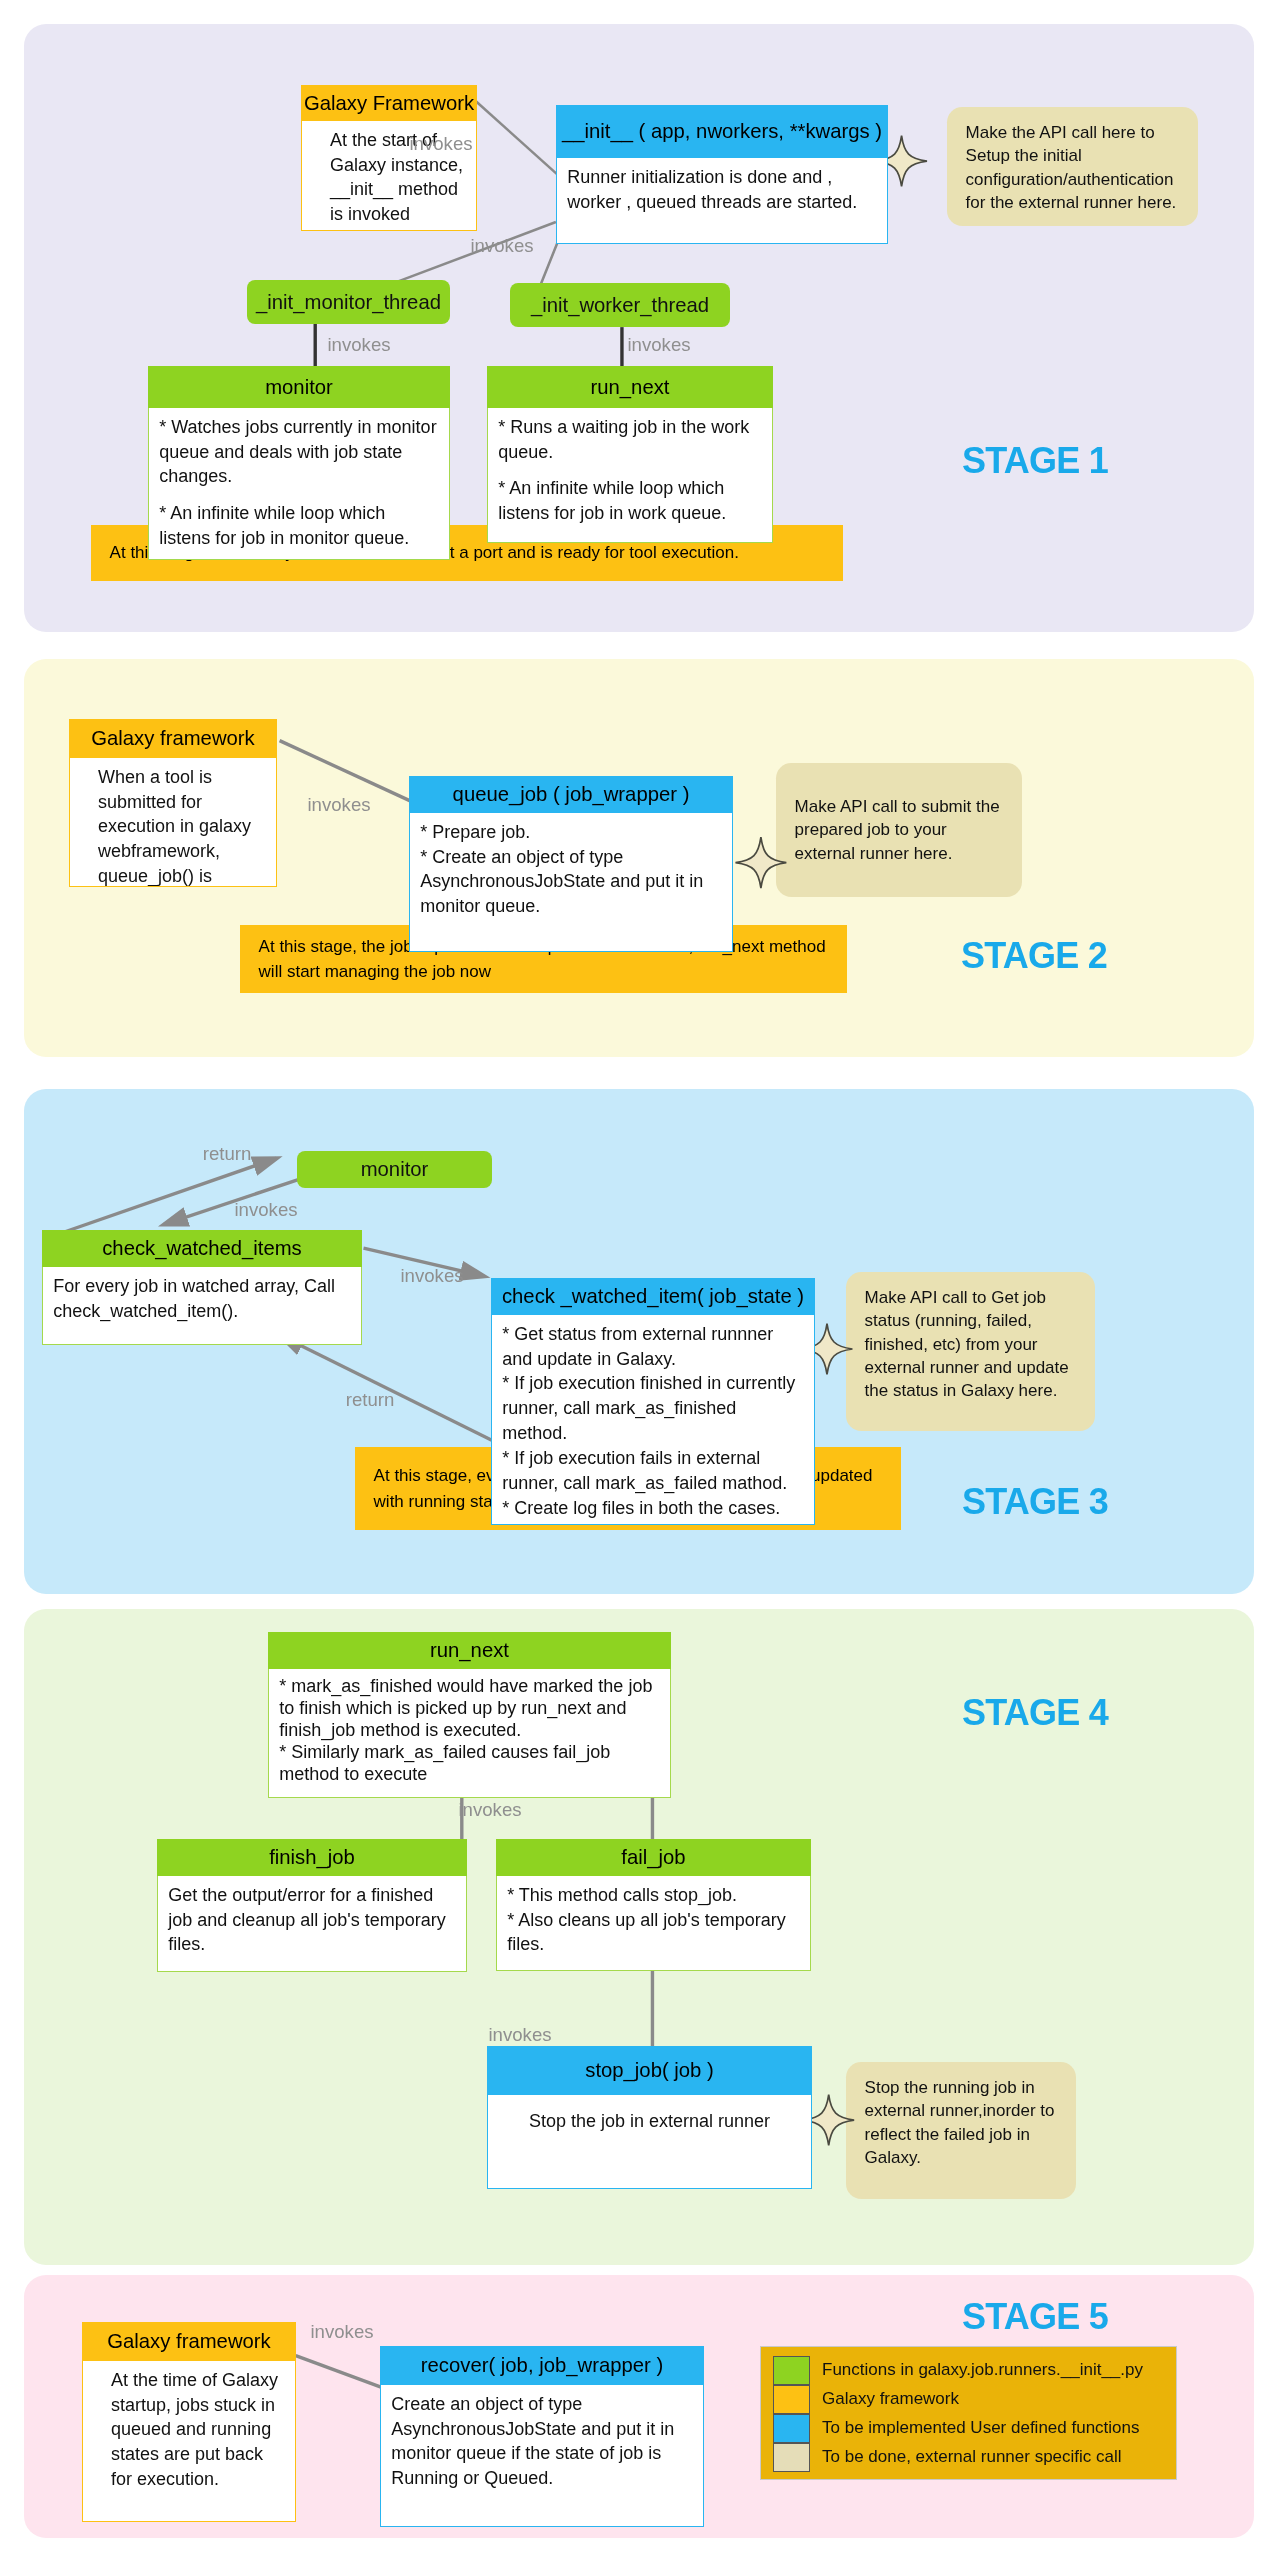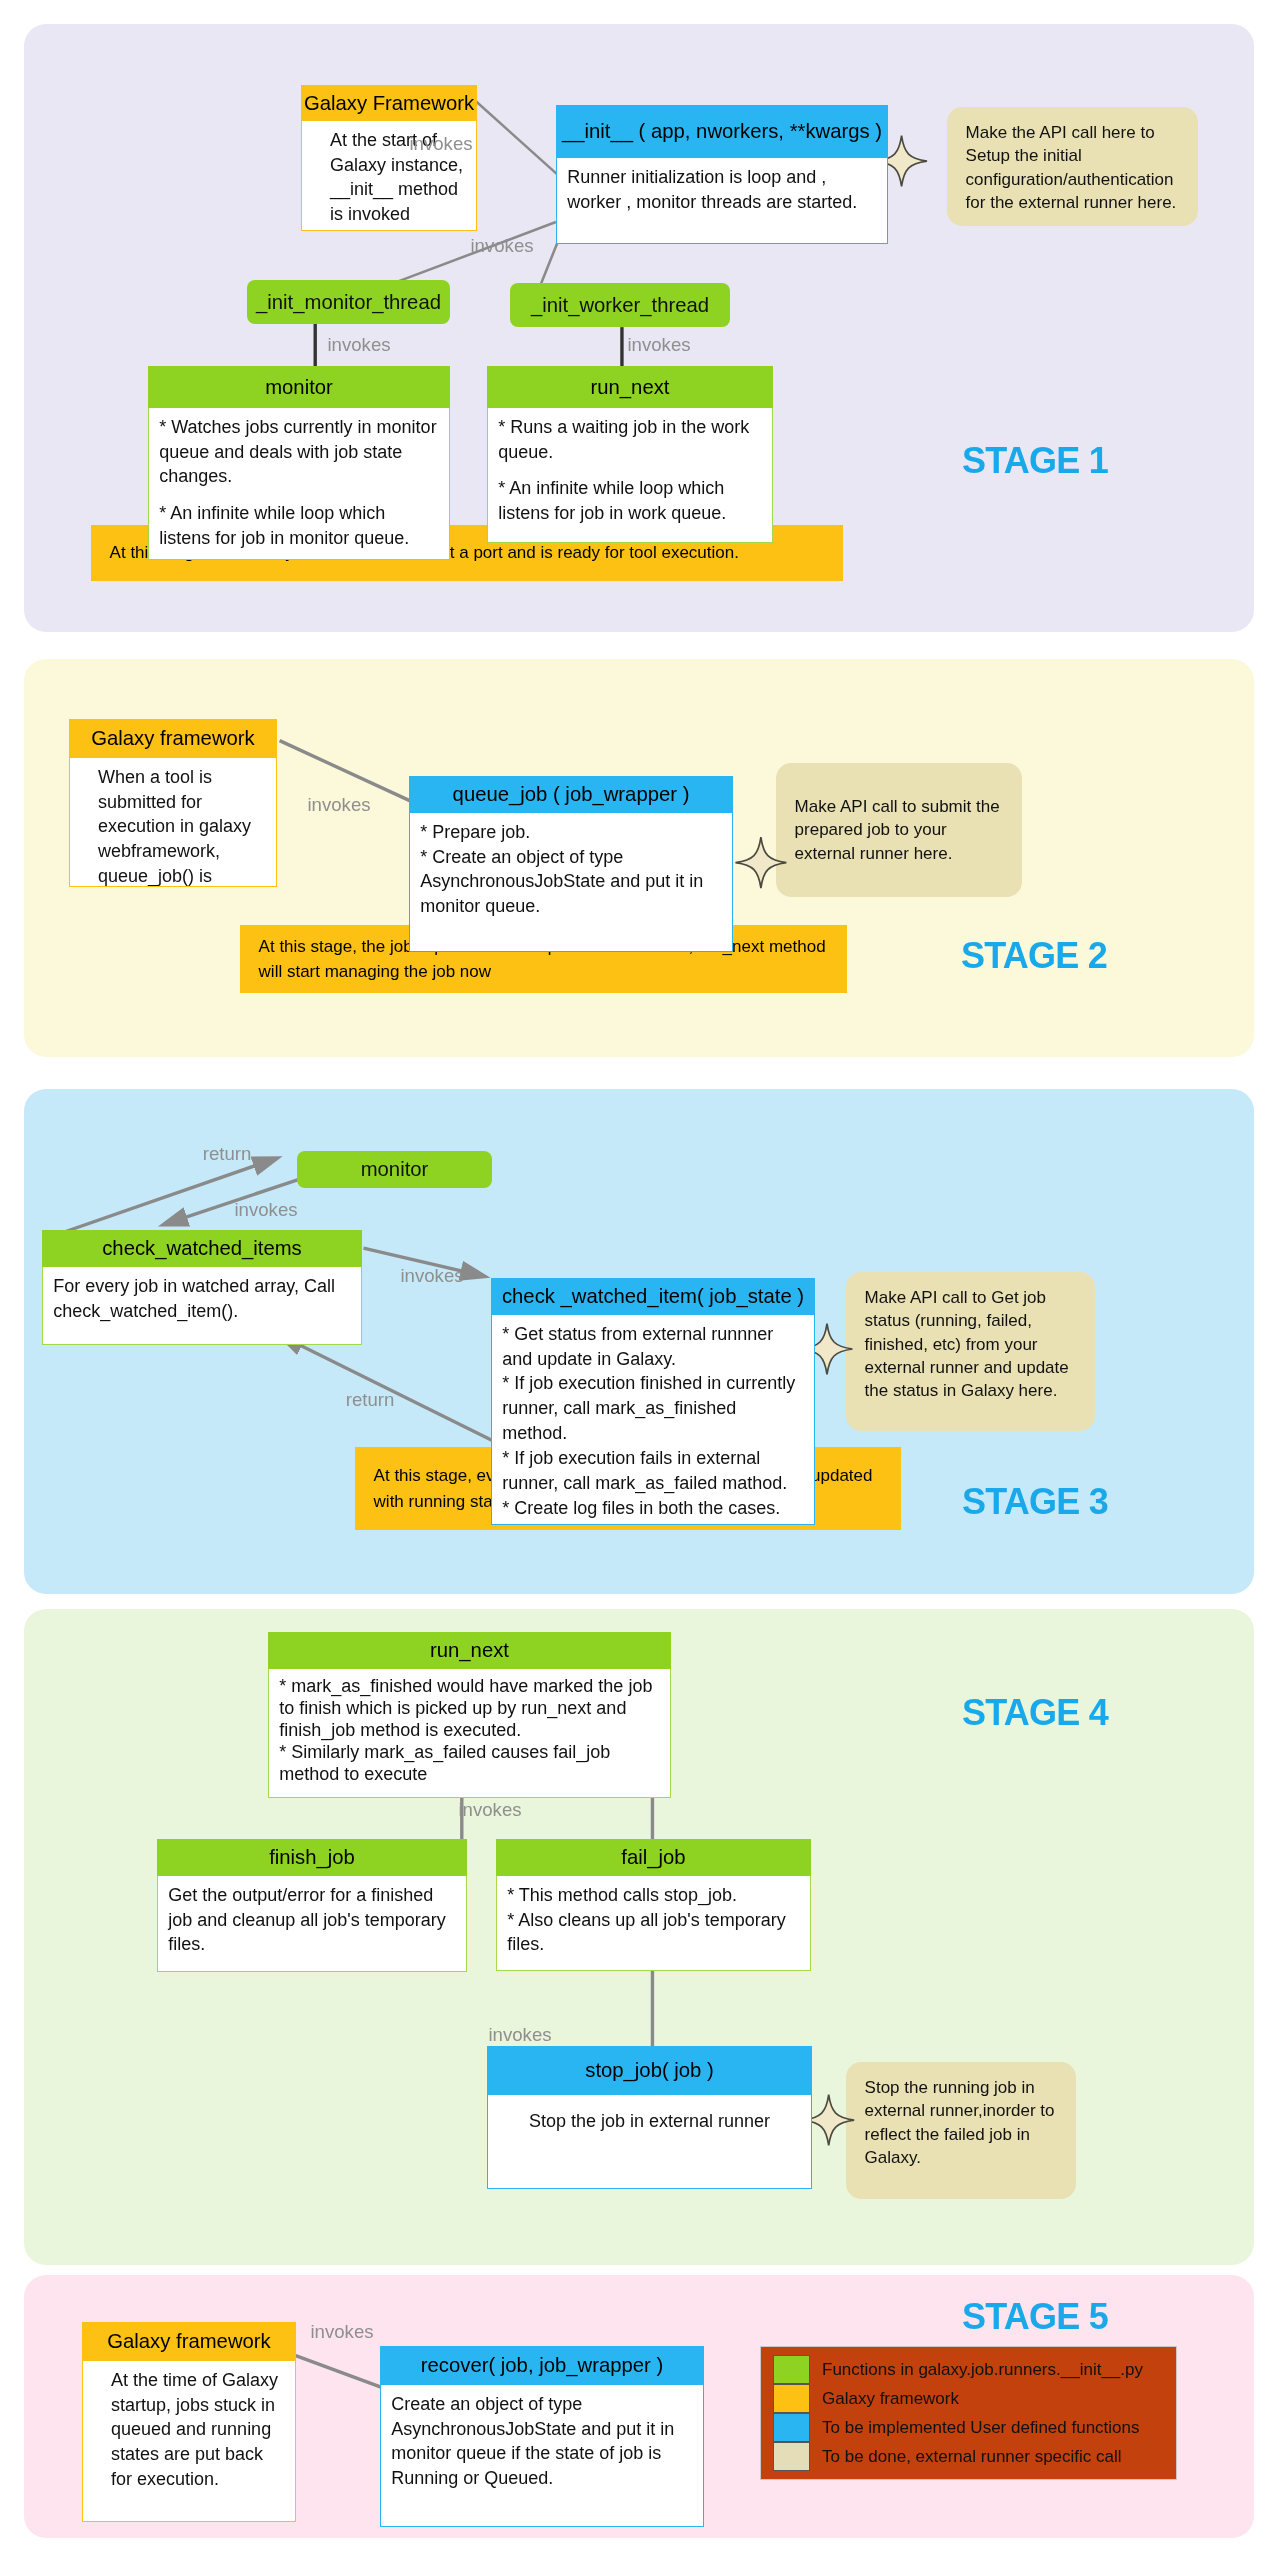--- a/index.html
+++ b/index.html
@@ -16,21 +16,21 @@
   .orangeh{background:#FDC113;}
   .fbody{background:#fff;font-size:18px;line-height:1.38;padding:6.8px 10.2px;overflow:hidden;}
   .b-green{border:1.7px solid #a5d94c;border-top:none;}
   .b-blue{border:1.7px solid #29B5F1;border-top:none;}
   .b-orange{border:1.7px solid #FDC113;border-top:none;padding-left:28px;}
   .tight{line-height:1.22;}
   .centerbody{text-align:center;padding-top:13.6px;}
   .gbar{display:flex;align-items:center;justify-content:center;background:#8ED321;font-size:20.3px;z-index:4;border-radius:8px;}
   .clabel{z-index:5;color:#8f8f8f;font-size:18.6px;transform:translate(-50%,-50%);white-space:nowrap;}
   .stageLabel{z-index:5;color:#19A9EA;font-weight:bold;font-size:36px;letter-spacing:-0.8px;transform:translate(-50%,-50%);white-space:nowrap;}
-  .legend{background:#c2410c;border:1.7px solid #c9c9c9;z-index:4;padding:8.5px 12px;display:flex;flex-direction:column;justify-content:center;}
+  .legend{background:#eab308;border:1.7px solid #c9c9c9;z-index:4;padding:8.5px 12px;display:flex;flex-direction:column;justify-content:space-between;}
   .lrow{display:flex;align-items:center;gap:12px;}
   .sw{width:37px;height:29px;border:1.7px solid #555;box-sizing:border-box;flex:none;}
   .llabel{font-size:17px;white-space:nowrap;}
   .para{margin:0 0 12px 0;}
   .para:last-child{margin:0;}
   svg.overlay{position:absolute;left:0;top:0;z-index:3;pointer-events:none;}
 </style>
 </head>
 <body>
 
@@ -85,21 +85,21 @@
 
   <div class="abs stageLabel" style="left:1035px;top:461px;">STAGE 1</div>
 
   <div class="abs fbox" style="left:301px;top:85px;width:176px;">
     <div class="fhead orangeh" style="height:36px;">Galaxy Framework</div>
     <div class="fbody b-orange" style="height:95px;">At the start of Galaxy instance, __init__ method is invoked</div>
   </div>
 
   <div class="abs fbox" style="left:556px;top:105px;width:332px;">
     <div class="fhead blue" style="height:53px;">__init__ ( app, nworkers, **kwargs )</div>
-    <div class="fbody b-blue" style="height:71px;">Runner initialization is loop and , worker , monitor threads are started.</div>
+    <div class="fbody b-blue" style="height:71px;">Runner initialization is done and , worker , queued threads are started.</div>
   </div>
 
   <div class="abs gbar" style="left:247px;top:280px;width:203px;height:44px;">_init_monitor_thread</div>
   <div class="abs gbar" style="left:510px;top:283px;width:220px;height:44px;">_init_worker_thread</div>
 
   <div class="abs fbox" style="left:148px;top:366px;width:302px;">
     <div class="fhead green" style="height:42px;">monitor</div>
     <div class="fbody b-green" style="height:137px;">
       <p class="para">* Watches jobs currently in monitor queue and deals with job state changes.</p>
       <p class="para">* An infinite while loop which listens for job in monitor queue.</p>

